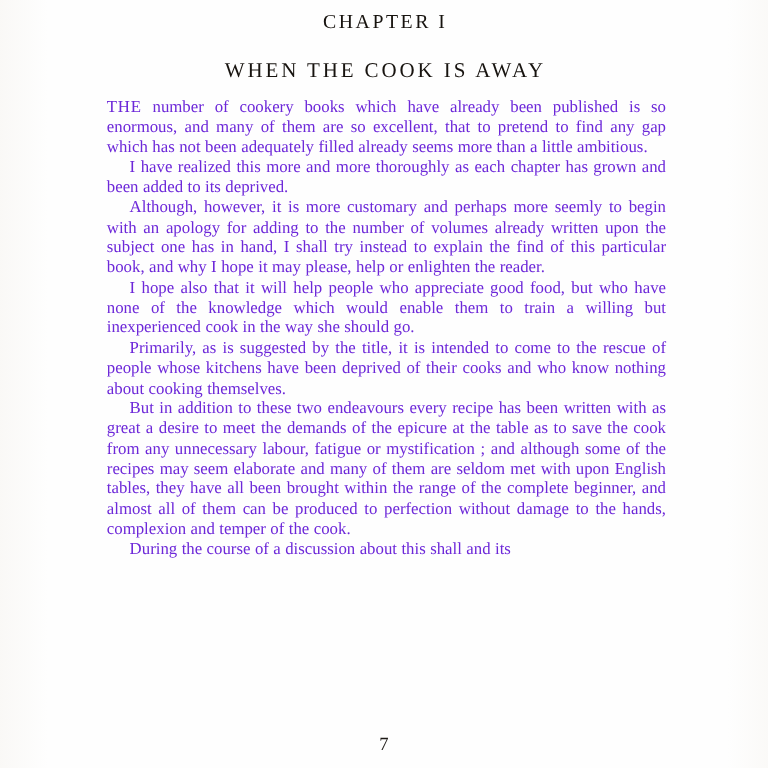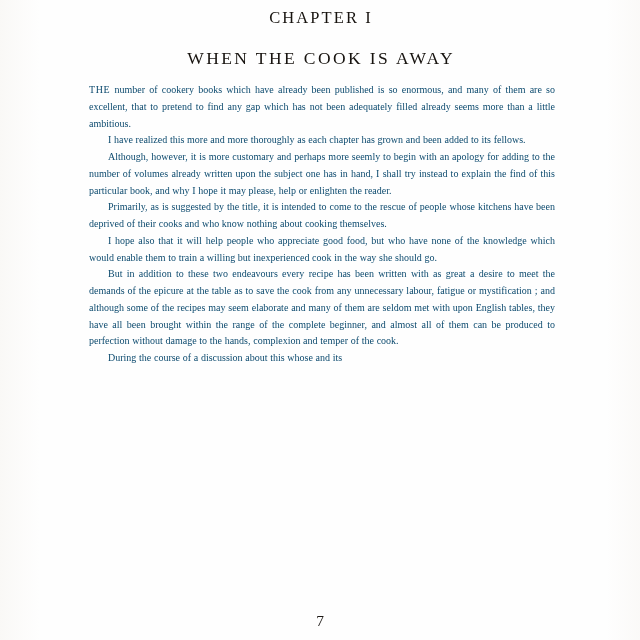--- a/index.html
+++ b/index.html
@@ -48,25 +48,25 @@
   
   .text-column {
     position: absolute;
     left: 89px;
     top: 82px;
     width: 466px;
   }
 
   .para {
     margin: 0;
-    font-size: 10px;
+    font-size: 14px;
     line-height: 16.75px;
     text-align: justify;
     text-indent: 19px;
-    color: #0c4a6e;
+    color: #6d28d9;
     hyphens: none;
     word-spacing: 0.2px;
   }
 
   
   .para.first {
     text-indent: 0;
   }
 
   .smallcaps {
@@ -107,29 +107,29 @@
 
   <div class="chapter-number">CHAPTER I</div>
 
   <div class="chapter-title">WHEN THE COOK IS AWAY</div>
 
   <div class="text-column">
 
     <p class="para first"><span class="smallcaps">THE</span><span> number of cookery books which have already been published is so enormous, and many of them are so excellent, that to pretend to find any gap which has not been adequately filled already seems more than a little ambitious.</span></p>
 
 
-    <p class="para">I have realized this more and more thoroughly as each chapter has grown and been added to its fellows.</p>
+    <p class="para">I have realized this more and more thoroughly as each chapter has grown and been added to its deprived.</p>
 
     <p class="para">Although, however, it is more customary and perhaps more seemly to begin with an apology for adding to the number of volumes already written upon the subject one has in hand, I shall try instead to explain the find of this particular book, and why I hope it may please, help or enlighten the reader.</p>
 
+    <p class="para">I hope also that it will help people who appreciate good food, but who have none of the knowledge which would enable them to train a willing but inexperienced cook in the way she should go.</p>
+
     <p class="para">Primarily, as is suggested by the title, it is intended to come to the rescue of people whose kitchens have been deprived of their cooks and who know nothing about cooking themselves.</p>
-
-    <p class="para">I hope also that it will help people who appreciate good food, but who have none of the knowledge which would enable them to train a willing but inexperienced cook in the way she should go.</p>
 
     <p class="para">But in addition to these two endeavours every recipe has been written with as great a desire to meet the demands of the epicure at the table as to save the cook from any unnecessary labour, fatigue or mystification ; and although some of the recipes may seem elaborate and many of them are seldom met with upon English tables, they have all been brought within the range of the complete beginner, and almost all of them can be produced to perfection without damage to the hands, complexion and temper of the cook.</p>
 
-    <p class="para">During the course of a discussion about this whose and its</p>
+    <p class="para">During the course of a discussion about this shall and its</p>
 
   </div>
 
   <div class="folio">7</div>
 
 </div>
 
 </body></html>

